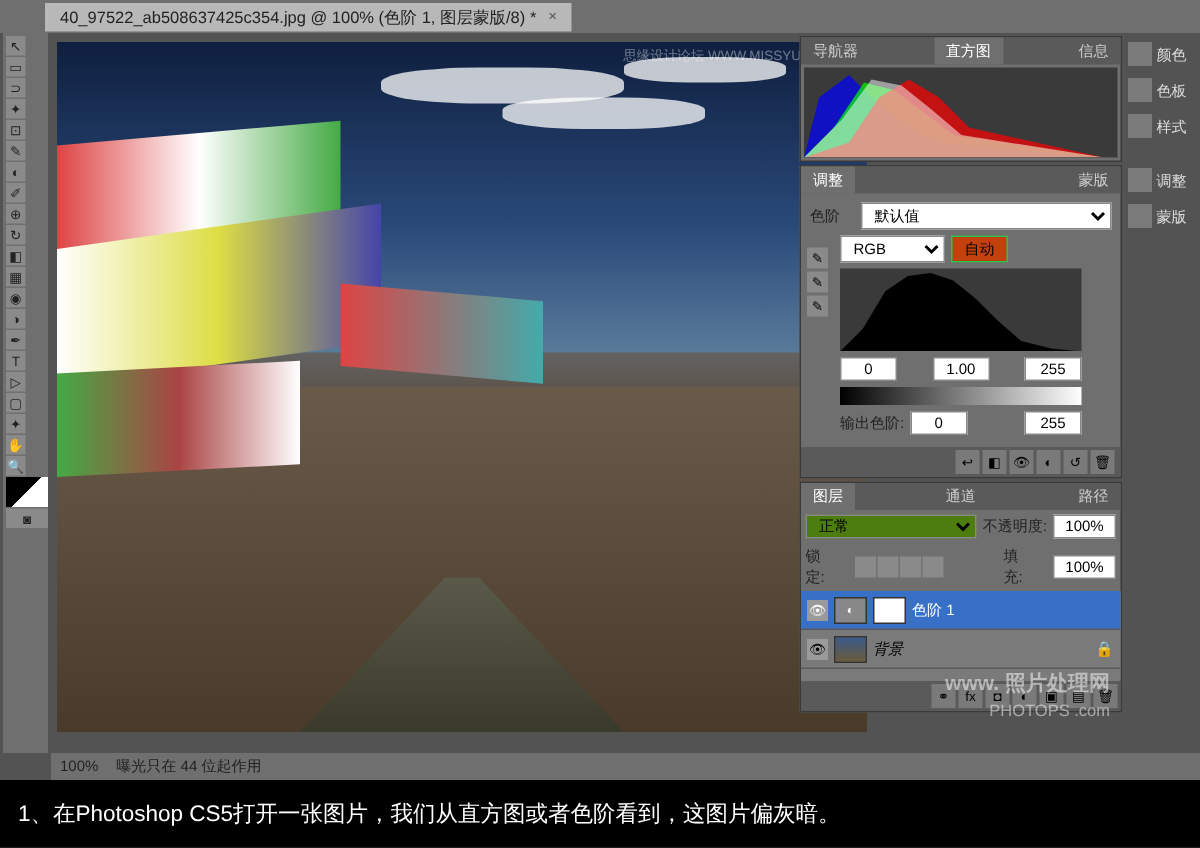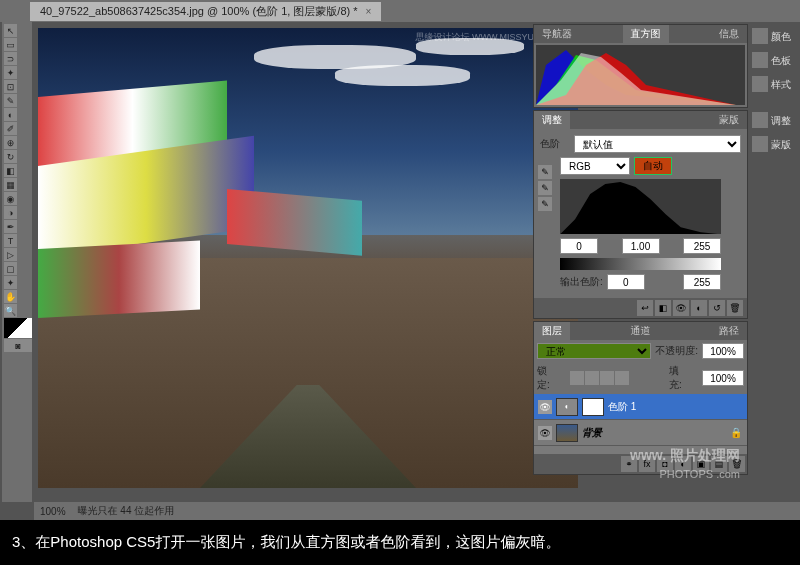--- a/index.html
+++ b/index.html
@@ -251,21 +251,21 @@
       <div class="layer-list">
         <div class="layer-item selected">
           <div class="layer-eye">👁</div>
           <div class="layer-thumb" style="background:#888;display:flex;align-items:center;justify-content:center;font-size:8px;">◐</div>
           <div class="layer-mask"></div>
           <span>色阶 1</span>
         </div>
         <div class="layer-item">
           <div class="layer-eye">👁</div>
           <div class="layer-thumb img"></div>
-          <span style="font-style:italic;font-weight:bold;">背景</span>
+          <span style="font-style:italic;">背景</span>
           <span style="flex:1"></span>
           <span>🔒</span>
         </div>
       </div>
       <div class="layer-bottom-icons">
         <div class="adj-icon">⚭</div>
         <div class="adj-icon">fx</div>
         <div class="adj-icon">◘</div>
         <div class="adj-icon">◐</div>
         <div class="adj-icon">▣</div>
@@ -275,14 +275,14 @@
     </div>
 
   </div>
 
   <div class="watermark2" style="right:60px;bottom:55px;">www. 照片处理网</div>
   <div class="watermark3" style="right:60px;bottom:40px;text-align:center;">PHOTOPS .com</div>
 
 </div>
 
 <div class="caption">
-  <span>3、在Photoshop CS5打开一张图片，我们从直方图或者色阶看到，这图片偏灰暗。</span>
+  <span>1、在Photoshop CS5打开一张图片，我们从直方图或者色阶看到，这图片偏灰暗。</span>
 </div>
 
 </body></html>

